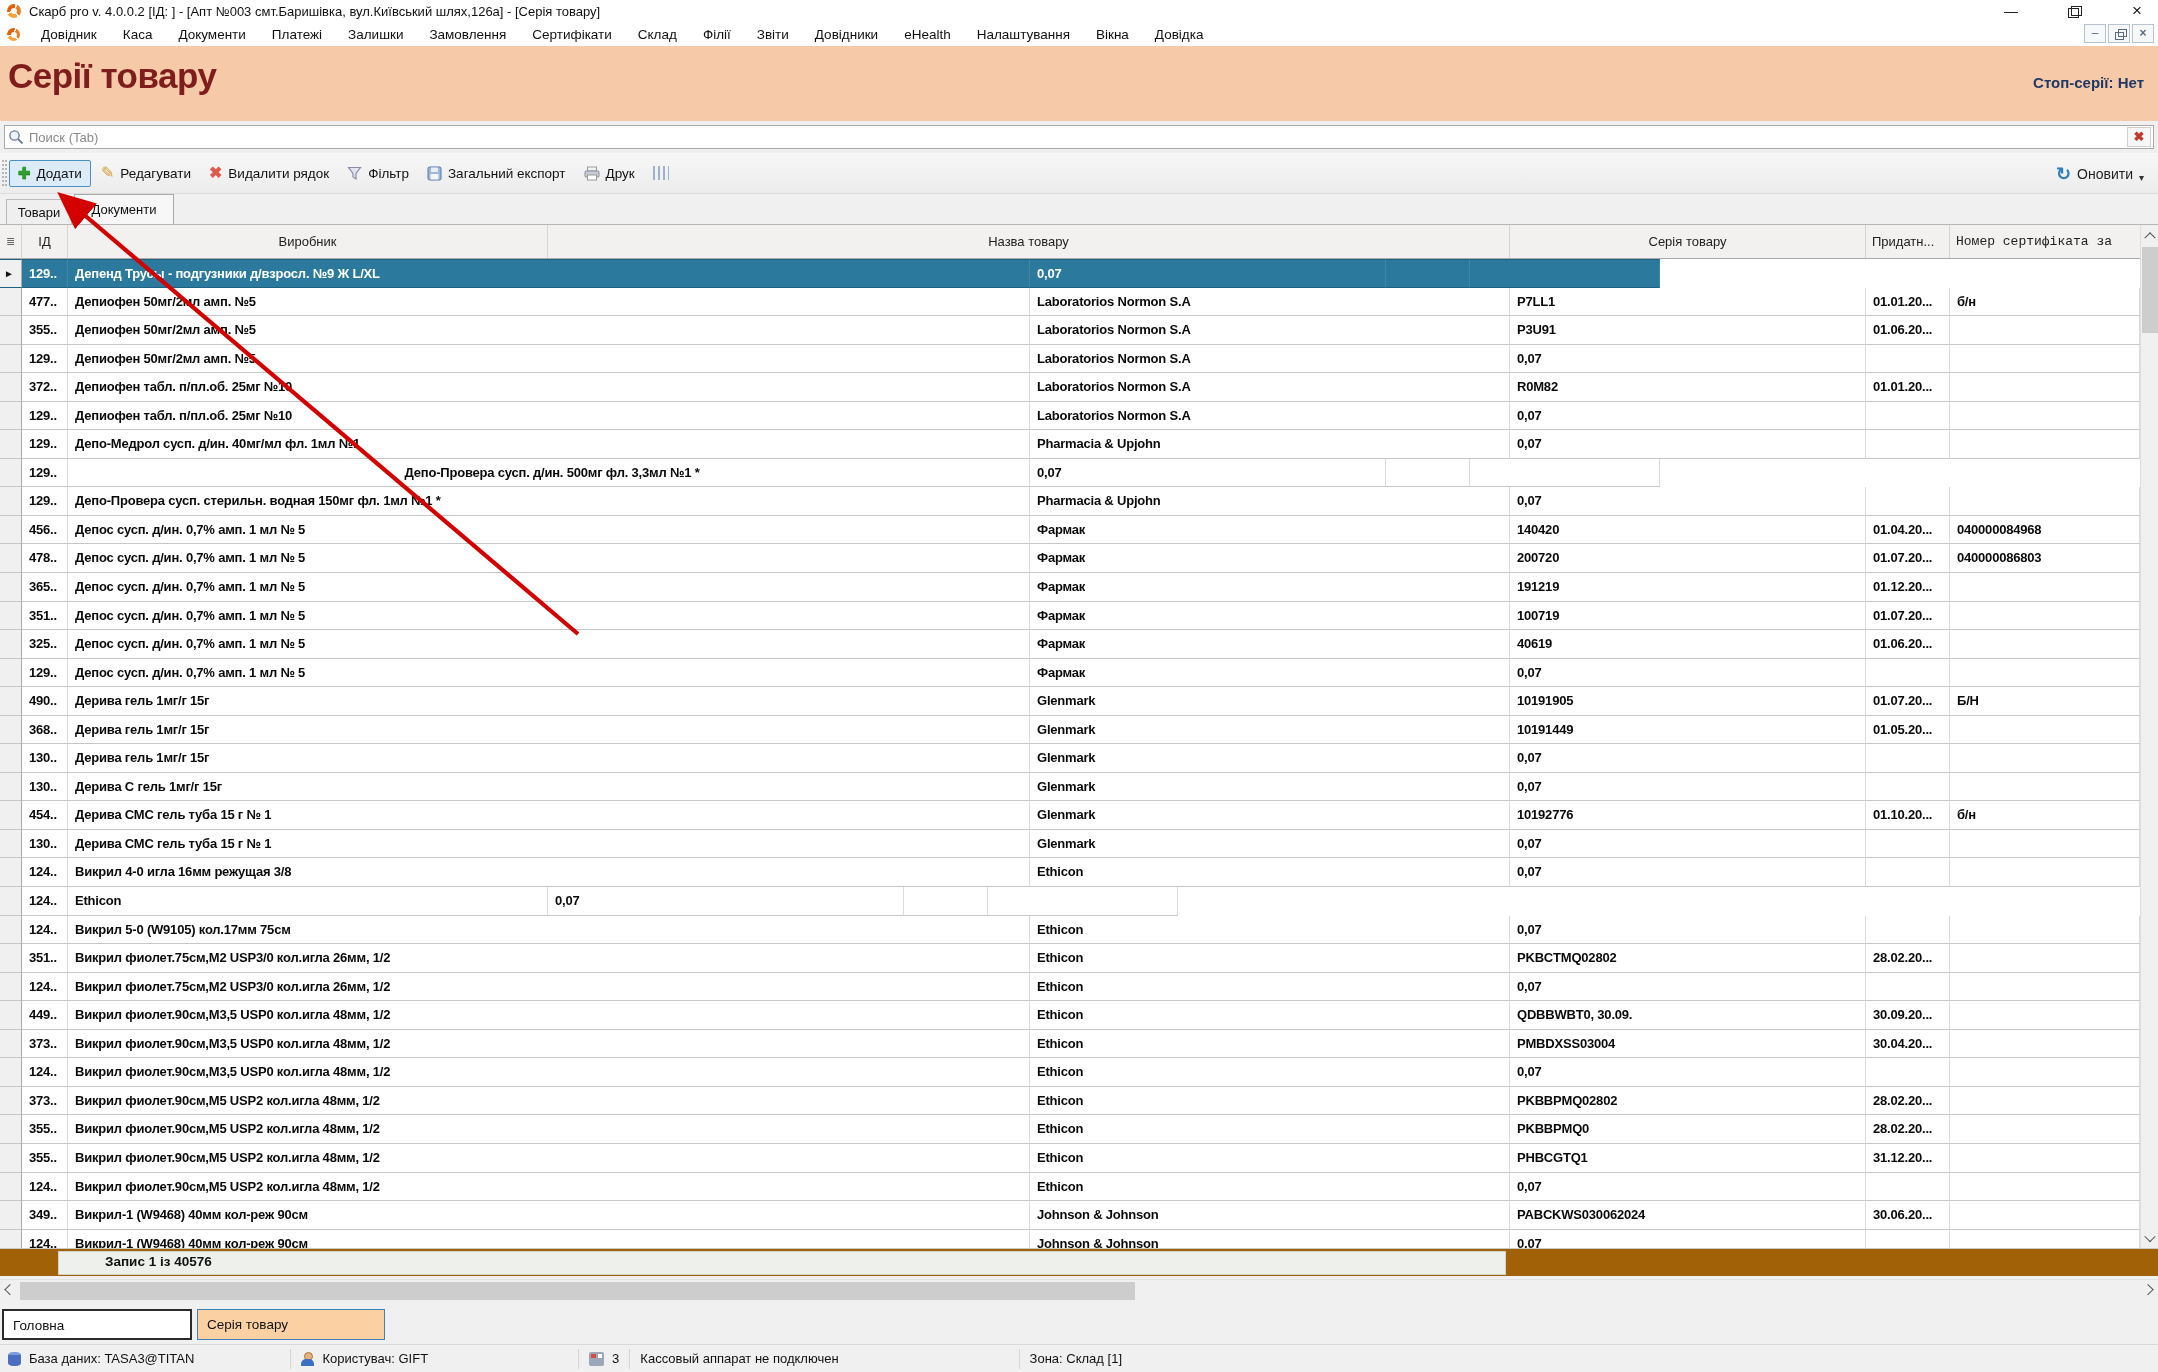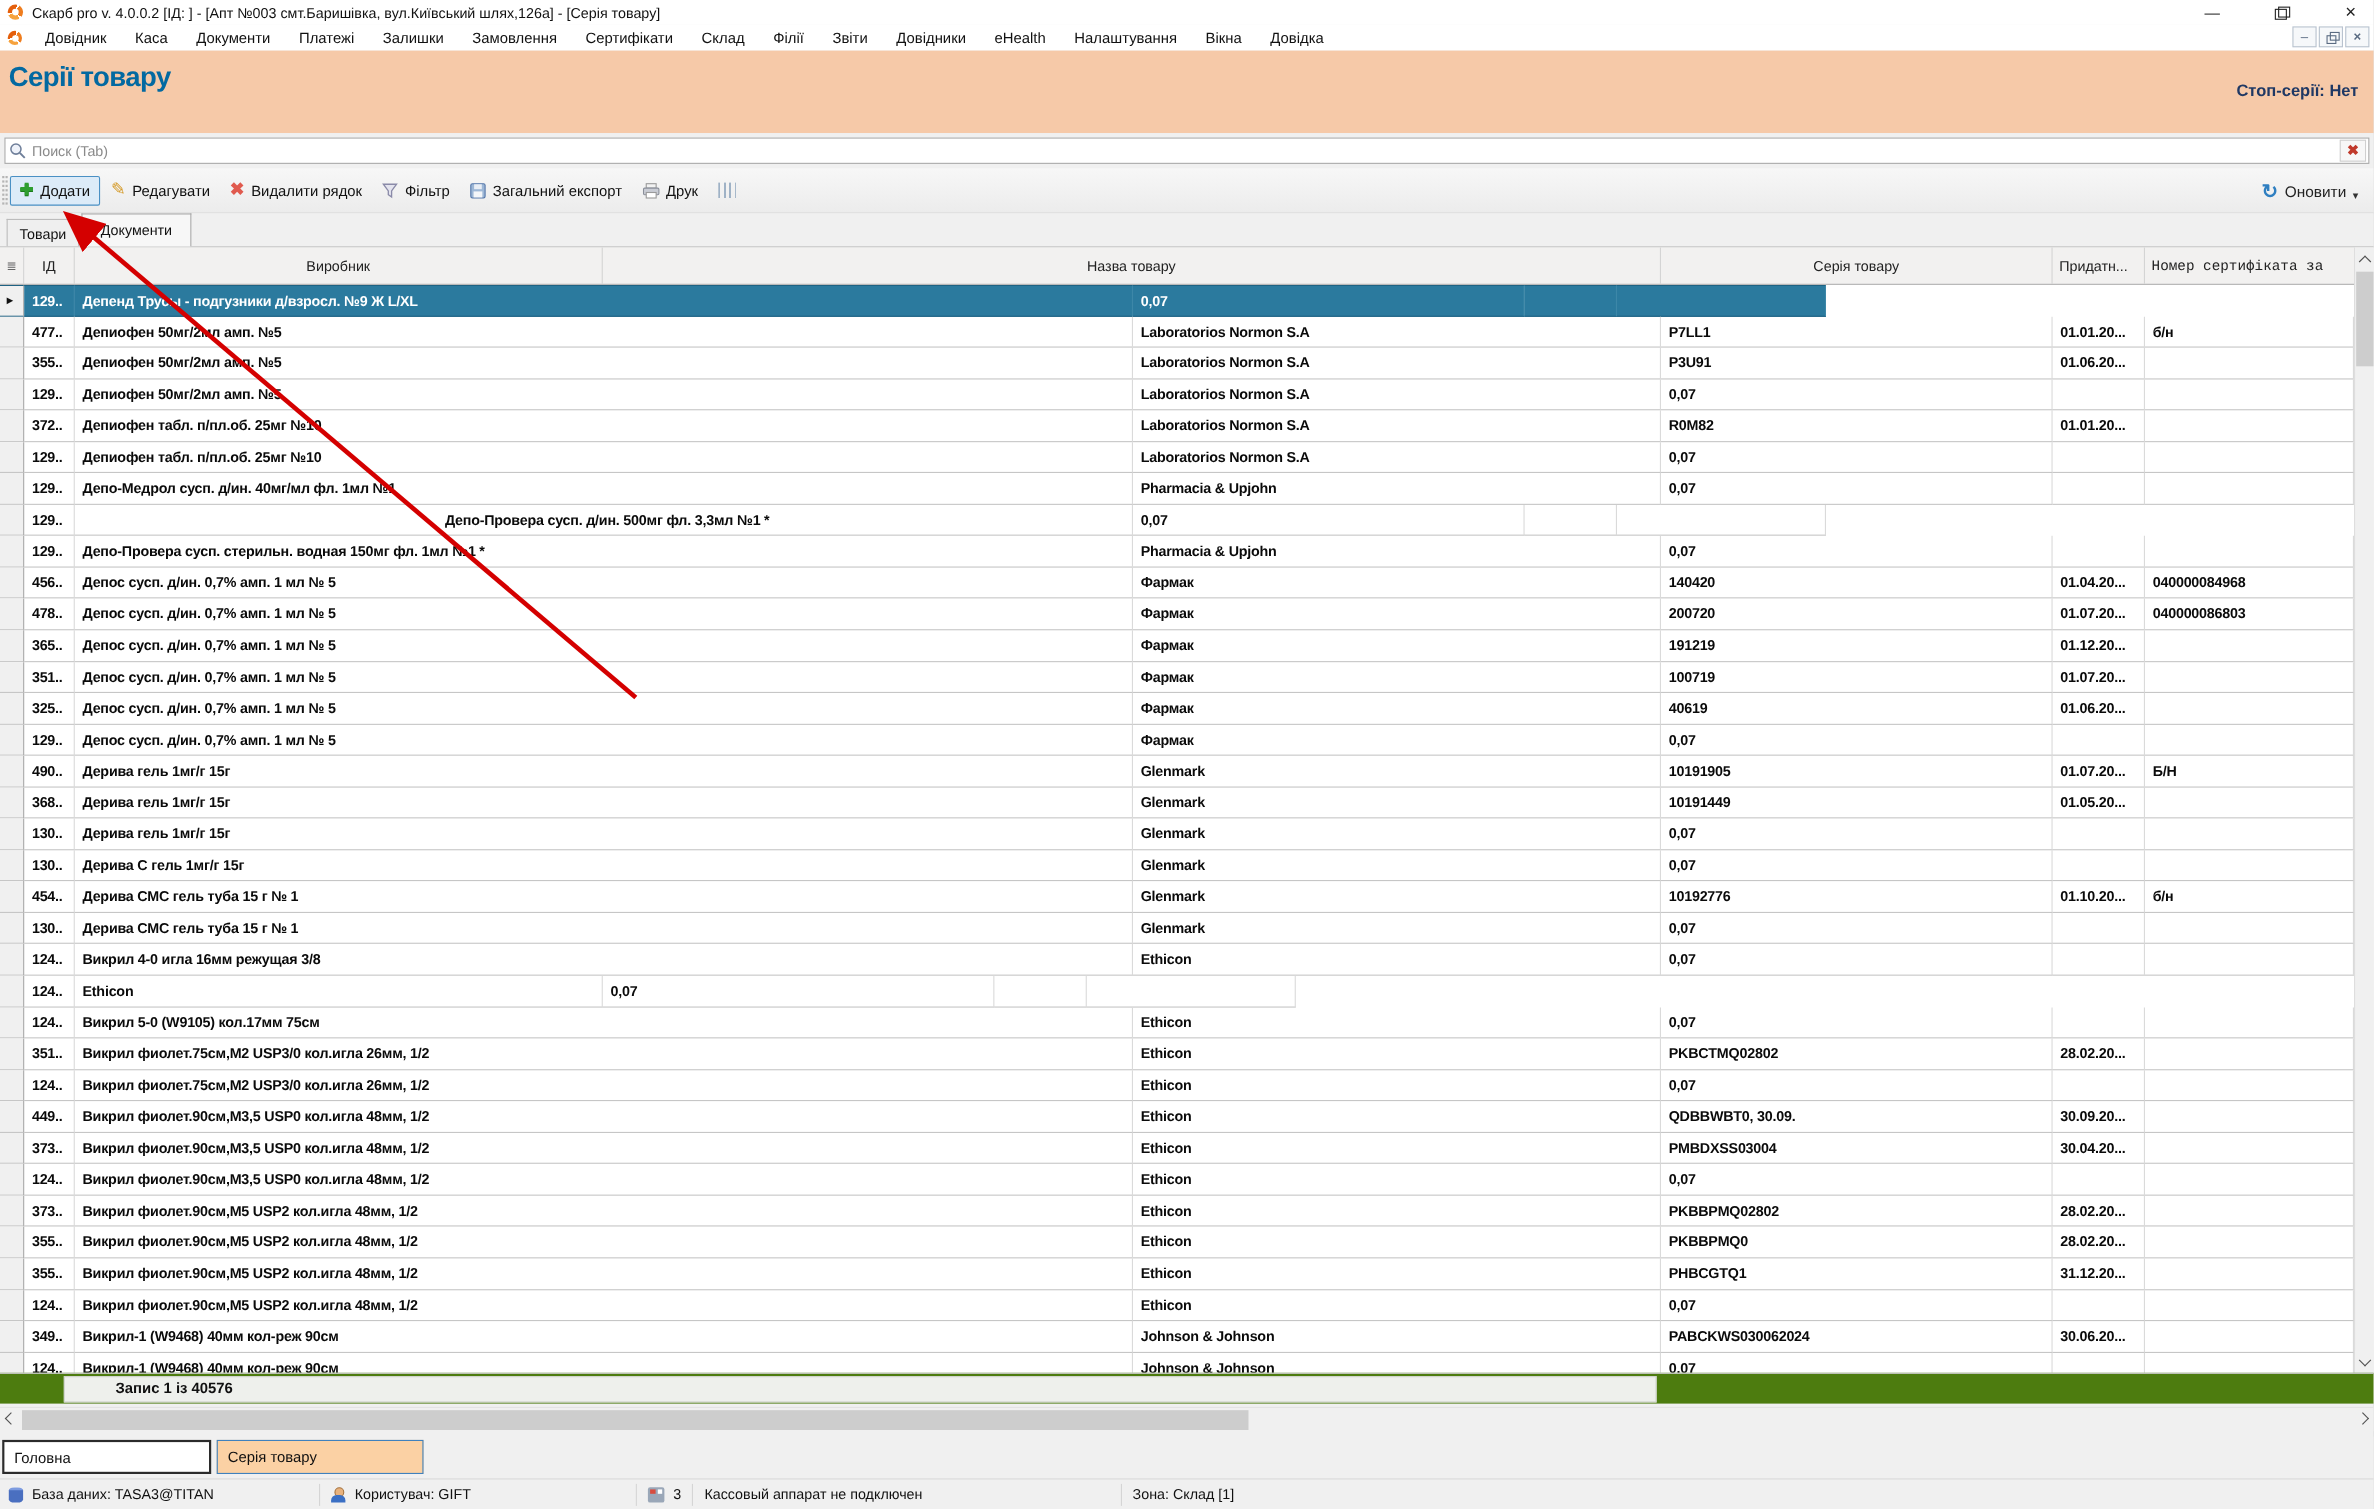--- a/index.html
+++ b/index.html
@@ -27,21 +27,21 @@
   .menubar .logo{width:13px;height:13px;}
   .menuitem{font-size:13.5px;color:#111;padding:0 13px;cursor:default;white-space:nowrap;}
   .mdicontrols{position:absolute;right:4px;top:2px;display:flex;gap:2px;}
   .mdibtn{width:22px;height:19px;border:1px solid #b9c3cf;background:#f6f8fa;color:#5a6b82;font-size:12px;line-height:17px;text-align:center;}
   .mdirestore{position:relative;}
   .mdirestore::before{content:"";position:absolute;left:6px;top:7px;width:7px;height:6px;border:1px solid #5a6b82;}
   .mdirestore::after{content:"";position:absolute;left:9px;top:4px;width:7px;height:6px;border:1px solid #5a6b82;}
 
   
   .pageheader{position:absolute;left:0;top:46px;width:100%;height:75px;background:var(--header-bg);}
-  .pagetitle{position:absolute;left:8px;top:10px;font-size:25px;font-weight:bold;color:#0369a1;letter-spacing:-0.5px;}
+  .pagetitle{position:absolute;left:8px;top:10px;font-size:35px;font-weight:bold;color:#7f1d1d;letter-spacing:-0.5px;}
   .stopseries{position:absolute;right:14px;top:28px;font-size:15px;font-weight:bold;color:#1f3864;}
 
   
   .searchrow{position:absolute;left:0;top:121px;width:100%;height:32px;background:#f0f0f0;}
   .searchbox{position:absolute;left:4px;top:4px;width:2150px;height:24px;background:#fff;border:1px solid #a9a9a9;display:flex;align-items:center;}
   .searchbox input{flex:1;border:none;outline:none;font-size:13px;color:#333;font-family:inherit;}
   .searchbox input::placeholder{color:#8a8a8a;}
   .sicon{width:18px;height:18px;margin:0 4px 0 2px;flex:0 0 auto;}
   .sclear{width:24px;height:20px;margin-right:2px;border:1px solid #cfcfcf;background:#f7f7f7;color:#c0392b;font-weight:bold;font-size:13px;text-align:center;line-height:18px;flex:0 0 auto;}
 
@@ -70,21 +70,21 @@
   .ghead{position:absolute;left:0;top:0;width:2140px;height:34px;background:#f2f1f0;border-bottom:1px solid #ababab;display:flex;}
   .hc{height:100%;border-right:1px solid #d4d4d4;font-size:13px;color:#222;display:flex;align-items:center;justify-content:center;overflow:hidden;white-space:nowrap;}
   .hc.left{justify-content:flex-start;padding-left:6px;}
   .gridicon{font-size:11px;color:#666;}
   .rows{position:absolute;left:0;top:34px;width:2140px;height:989px;overflow:hidden;background:#fff;}
   .row{display:flex;width:2140px;height:28.55px;background:#fff;}
   .cell{height:100%;border-right:1px solid #dadada;border-bottom:1px solid #c6c6c6;font-size:13px;font-weight:bold;color:#0a0a0a;line-height:27.5px;padding-left:7px;overflow:hidden;white-space:nowrap;letter-spacing:-0.2px;}
   .cell.handle{background:#f0f0f0;border-right:1px solid #ababab;padding-left:4px;font-size:10px;color:#111;line-height:28px;}
   .row.sel .cell{background:var(--sel);color:#fff;border-bottom:1px solid #1e6283;border-top:1px solid #1e6283;border-right-color:#3d87a8;}
   .row.sel .cell.handle{background:#f0f0f0;color:#111;border-right:1px solid #ababab;}
-  .gfoot{position:absolute;left:0;top:1023px;width:2158px;height:28px;background:#4d7c0f;border-top:1px solid #c9c9c9;}
+  .gfoot{position:absolute;left:0;top:1023px;width:2158px;height:28px;background:#a16207;border-top:1px solid #c9c9c9;}
   .gfoot .band{position:absolute;left:58px;top:2px;width:1448px;height:24px;background:#eef0ec;border:1px solid #cfd3cc;}
   .gfoot .rec{position:absolute;left:105px;top:5px;font-size:13.5px;font-weight:bold;color:#111;}
 
   
   .vscroll{position:absolute;right:0;top:0;width:18px;height:1023px;background:#f0f0f0;border-left:1px solid #dedede;}
   .vthumb{position:absolute;left:1px;top:22px;width:16px;height:86px;background:#cdcdcd;}
   .sbtn{position:absolute;left:0;width:18px;height:20px;display:flex;align-items:center;justify-content:center;background:#f0f0f0;}
   .chev{width:8px;height:8px;border-left:1.6px solid #505050;border-top:1.6px solid #505050;}
   .chev.up{transform:rotate(45deg) translate(2px,2px);}
   .chev.down{transform:rotate(-135deg) translate(1px,1px);}

